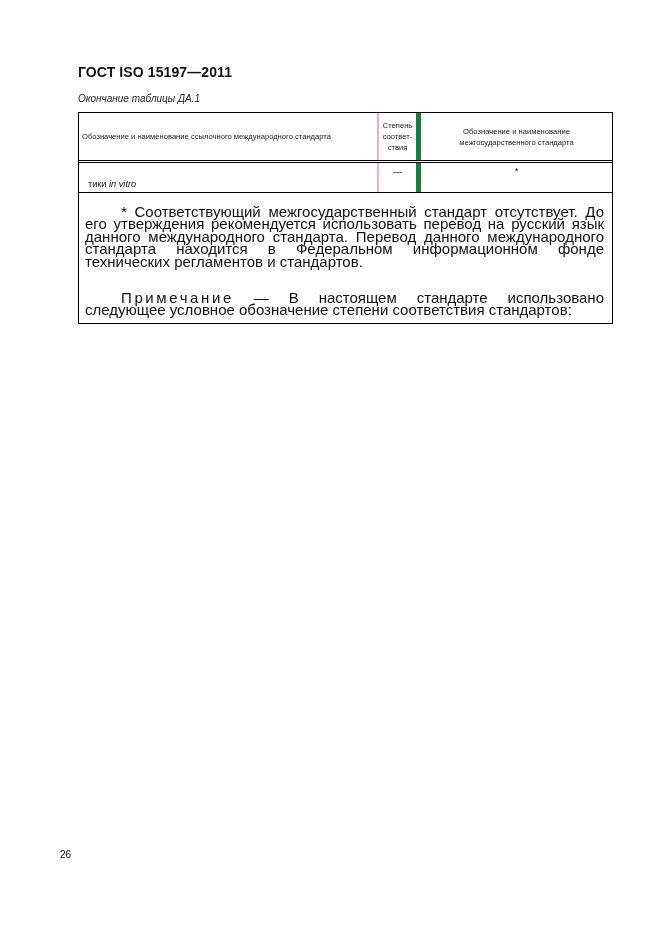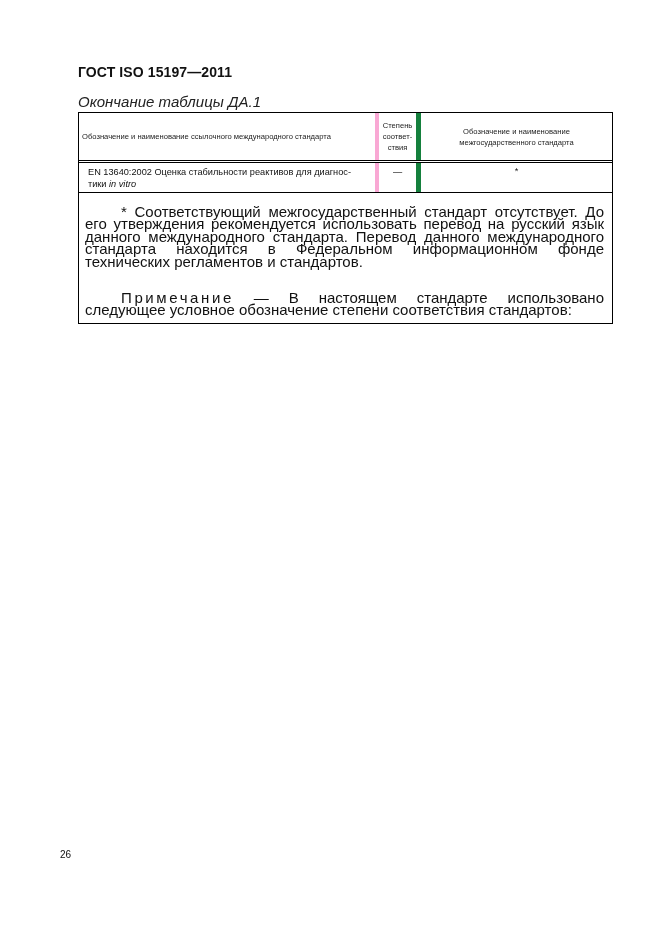--- a/index.html
+++ b/index.html
@@ -7,30 +7,30 @@
       width: 661px; height: 936px; background: #ffffff; position: relative;
       font-family: "Liberation Sans", "DejaVu Sans", sans-serif; color: #111;
       overflow: hidden;
     }
     .doc-title {
       position: absolute; left: 78px; top: 64px;
       font-weight: bold; font-size: 14px; letter-spacing: 0.1px;
     }
     .table-caption {
       position: absolute; left: 78px; top: 93px;
-      font-style: italic; font-size: 15px; color: #222;
+      font-style: italic; font-size: 10px; color: #222;
     }
     .tbl {
       position: absolute; left: 78px; top: 112px; width: 535px;
       border: 1px solid #000; box-sizing: border-box;
       font-size: 8.6px;
     }
     .hdr { display: flex; height: 50px; border-bottom: 3px double #000; box-sizing: border-box; }
     .row { display: flex; height: 30px; border-bottom: 1px solid #000; box-sizing: border-box; }
-    .c1 { width: 300px; border-right: 4px solid #f9a8d4; box-sizing: border-box; }
+    .c1 { width: 300px; border-right: 2px solid #f9a8d4; box-sizing: border-box; }
     .c2 { width: 42px; border-right: 5px solid #15803d; box-sizing: border-box; }
     .c3 { flex: 1; }
     .hdr > div { display: flex; align-items: center; justify-content: center; text-align: center; font-size: 7.6px; line-height: 11px; color: #222; }
     .hdr .c1 { justify-content: flex-start; padding-left: 3px; }
     .row > div { font-size: 9.2px; line-height: 11.5px; }
     .row .c1 { padding: 4px 4px 0 9px; }
     .row .c2 { text-align: center; padding-top: 4px; }
     .row .c3 { text-align: center; padding-top: 3px; }
     .foot { padding: 13px 8px 6px 6px; font-size: 15px; line-height: 12.4px; text-align: justify; }
     .foot p { margin: 0; }
@@ -60,21 +60,21 @@
     <div class="c3">
       <span>
         <span>Обозначение и наименование</span><br>
         <span>межгосударственного стандарта</span>
       </span>
     </div>
   </div>
 
   <div class="row">
     <div class="c1">
-      <span>EN  13640:2002 Оценка стабильности реактивов для диагнос-</span><br>
+      <br>
       <span>тики </span><i>in vitro</i>
     </div>
     <div class="c2">—</div>
     <div class="c3">*</div>
   </div>
 
   <div class="foot">
     <p class="indent">* Соответствующий межгосударственный стандарт отсутствует. До его утверждения рекомендуется использовать перевод на русский язык данного международного стандарта. Перевод данного международного стандарта находится в Федеральном информационном фонде технических регламентов и стандартов.</p>
     <p class="indent gap"><span class="spaced">Примечание</span><span> — В настоящем стандарте использовано следующее условное обозначение степени соответствия стандартов:</span></p>
   </div>

